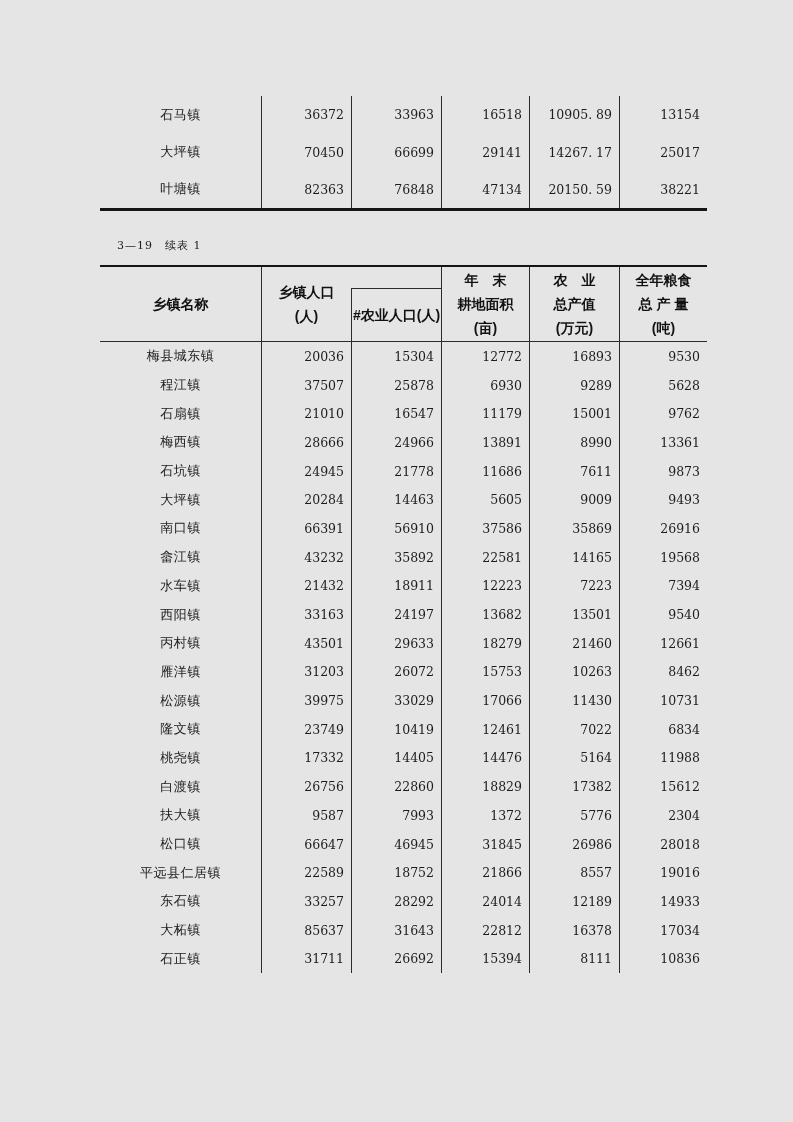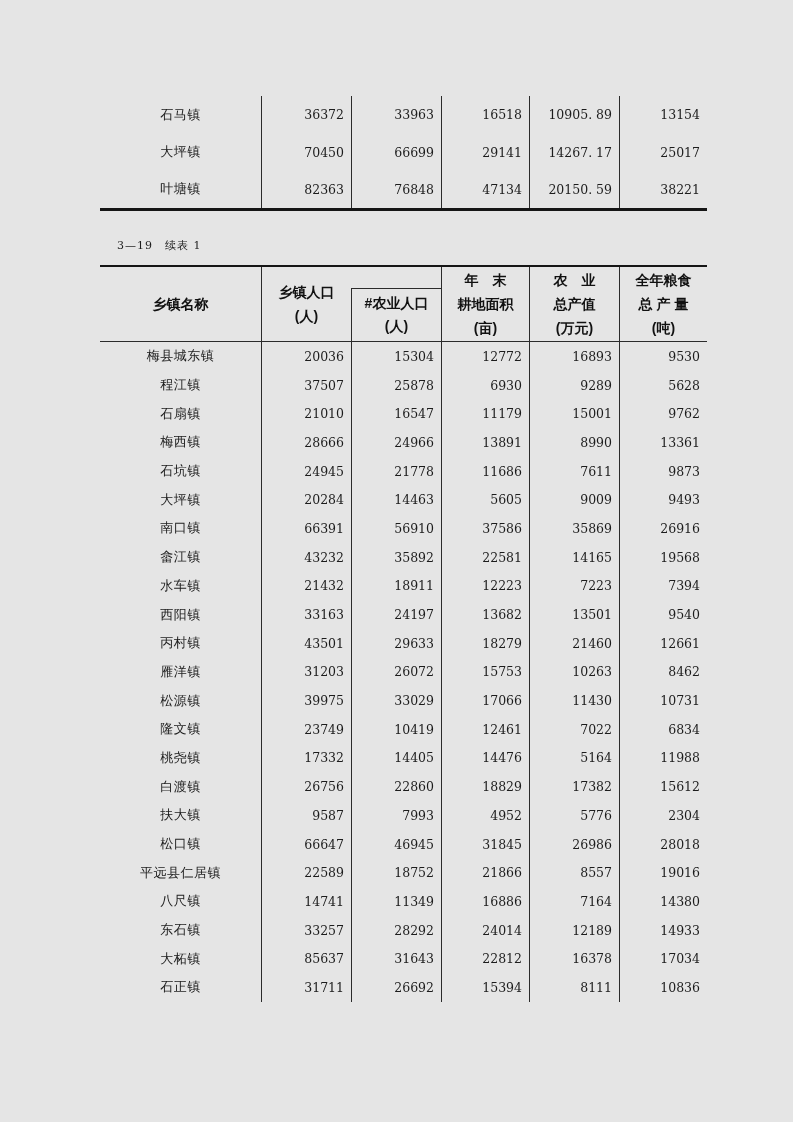--- a/index.html
+++ b/index.html
@@ -54,21 +54,21 @@
     font-weight:700; font-size:14px; line-height:24px;
     color:#111;
   }
   .h-cell + .h-cell { border-left:1px solid #2b2b2b; }
   
   .h-cell.h-agri { border-left:none; position:relative; }
   .h-agri-box {
     position:absolute; left:0; right:0; top:21px; bottom:0;
     border-top:1px solid #2b2b2b;
     border-left:1px solid #2b2b2b;
-    display:flex; flex-direction:column; justify-content:center; align-items:center;
+    display:flex; justify-content:center; align-items:center;
     line-height:23px;
   }
 
   .m-body .row { height:28.7px; }
 </style>
 </head>
 <body>
 
 <div class="page">
 
@@ -264,49 +264,41 @@
         <div class="cell num">26756</div>
         <div class="cell num">22860</div>
         <div class="cell num">18829</div>
         <div class="cell num">17382</div>
         <div class="cell num">15612</div>
       </div>
         <div class="row cols">
         <div class="cell name">扶大镇</div>
         <div class="cell num">9587</div>
         <div class="cell num">7993</div>
-        <div class="cell num">4952</div>
+        <div class="cell num">1372</div>
         <div class="cell num">5776</div>
         <div class="cell num">2304</div>
       </div>
         <div class="row cols">
         <div class="cell name">松口镇</div>
         <div class="cell num">66647</div>
         <div class="cell num">46945</div>
         <div class="cell num">31845</div>
         <div class="cell num">26986</div>
         <div class="cell num">28018</div>
       </div>
         <div class="row cols">
         <div class="cell name">平远县仁居镇</div>
         <div class="cell num">22589</div>
         <div class="cell num">18752</div>
         <div class="cell num">21866</div>
         <div class="cell num">8557</div>
         <div class="cell num">19016</div>
       </div>
         <div class="row cols">
-        <div class="cell name">八尺镇</div>
-        <div class="cell num">14741</div>
-        <div class="cell num">11349</div>
-        <div class="cell num">16886</div>
-        <div class="cell num">7164</div>
-        <div class="cell num">14380</div>
-      </div>
-        <div class="row cols">
         <div class="cell name">东石镇</div>
         <div class="cell num">33257</div>
         <div class="cell num">28292</div>
         <div class="cell num">24014</div>
         <div class="cell num">12189</div>
         <div class="cell num">14933</div>
       </div>
         <div class="row cols">
         <div class="cell name">大柘镇</div>
         <div class="cell num">85637</div>

